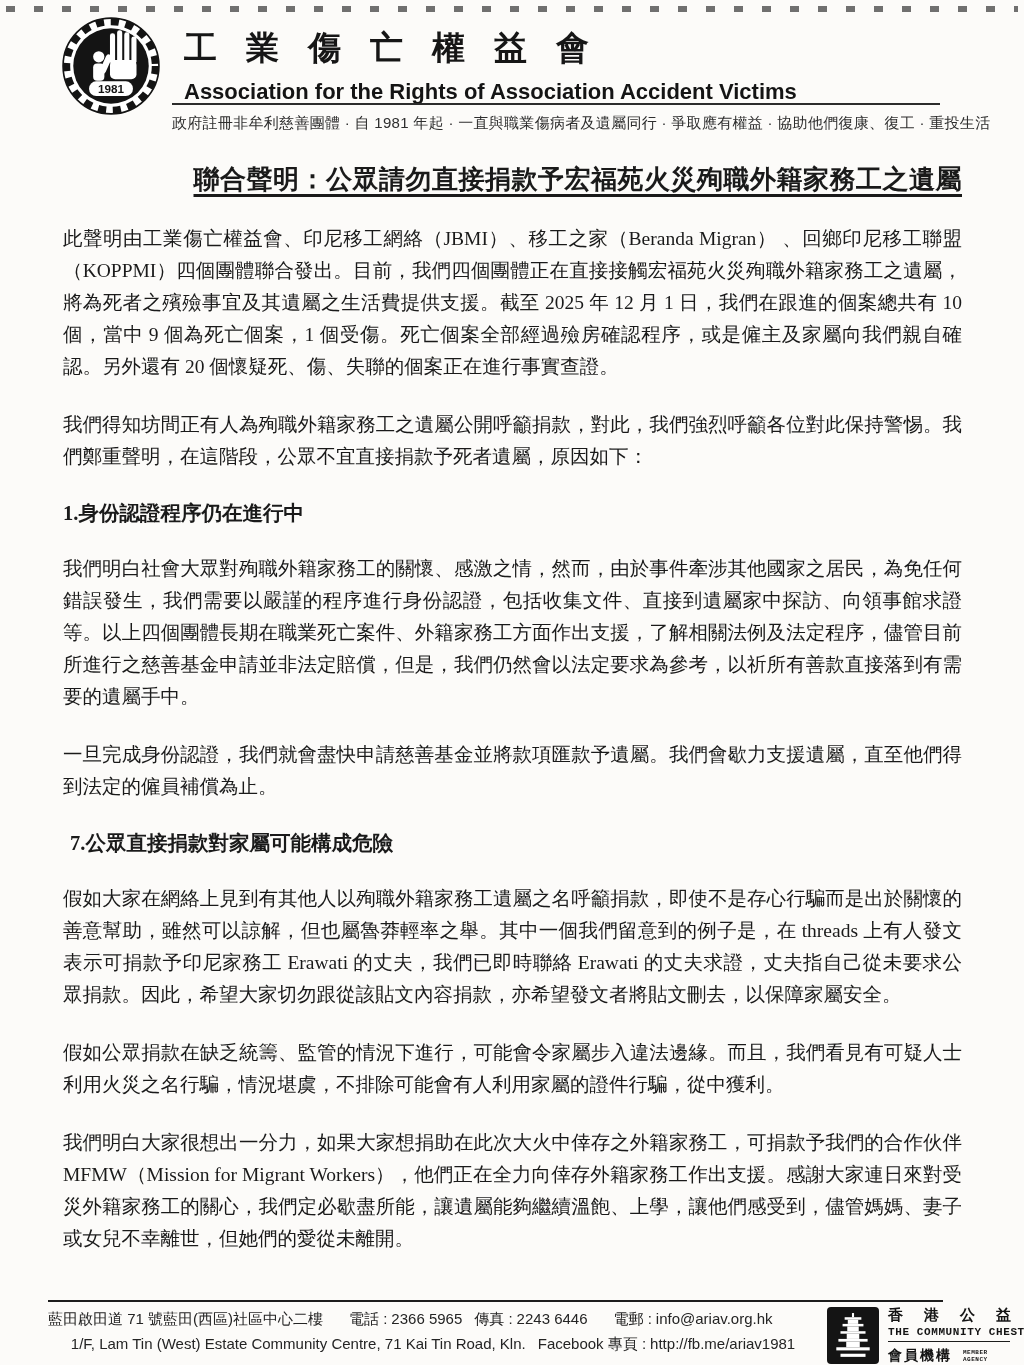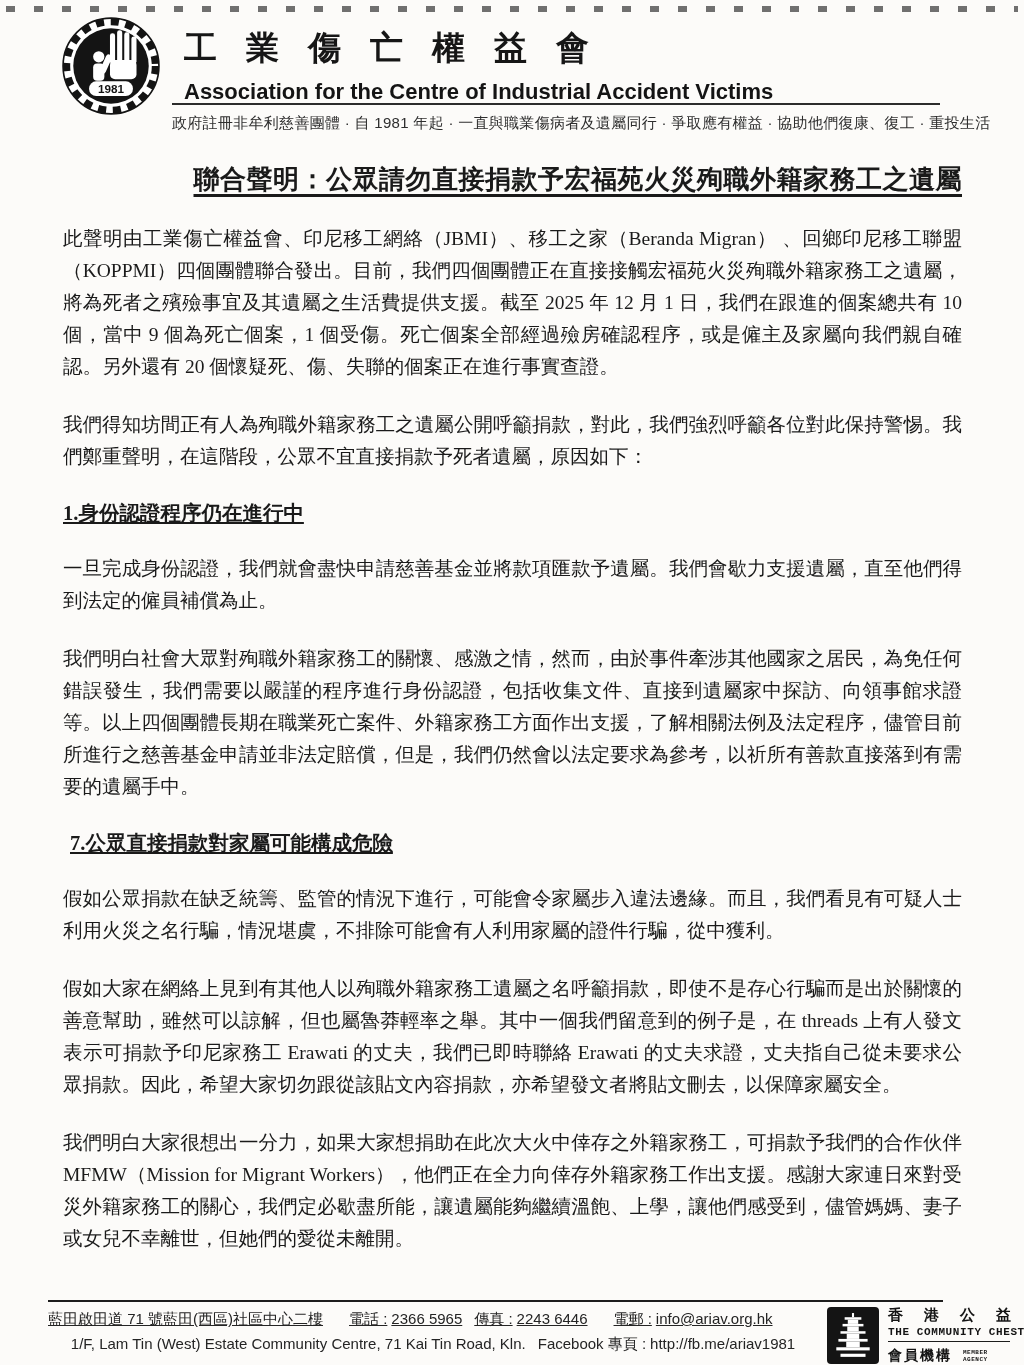--- a/index.html
+++ b/index.html
@@ -37,30 +37,30 @@
   }
   
   .content {
     position:absolute; top:162px; left:63px; width:899px; height:1128px;
     overflow:hidden;
     font-family:"Liberation Serif","DejaVu Serif",serif; color:#1a1a1a;
   }
   .title { text-align:right; font-size:26px; font-weight:700; margin:0 0 26px; letter-spacing:.5px; }
   .title-text { text-decoration:underline; text-decoration-thickness:2.5px; text-underline-offset:6px; }
   .para { font-size:19.5px; line-height:32px; text-align:justify; margin:0 0 26px; }
-  .sec-heading { font-size:20.5px; font-weight:700; margin:4px 0 26px;text-decoration:underline; }
+  .sec-heading { font-size:20.5px; font-weight:700; margin:4px 0 26px; }
   .sec-heading.indent { padding-left:7px; }
   
   .footer-rule { position:absolute; top:1300px; left:48px; width:895px; border-top:2.5px solid #1d1d1d; }
   .footer-text {
     position:absolute; top:1310px; left:48px; width:770px;
     font-family:"Liberation Sans","DejaVu Sans",sans-serif;
     font-size:15px; color:#242424;
   }
-  .f-line1 { margin-bottom:6px; white-space:nowrap;text-decoration:underline; }
+  .f-line1 { margin-bottom:6px; white-space:nowrap; }
   .f-line2 { white-space:nowrap;text-align:center; }
   .gap-lg { display:inline-block; width:26px; }
   .gap-md { display:inline-block; width:12px; }
   .gap-sm { display:inline-block; width:4px; }
   .chest {
     position:absolute; top:1306px; right:14px;
     display:flex; align-items:center; gap:9px;
     font-family:Liberation Mono, monospace; color:#141414;
   }
   .chest-box {
@@ -97,40 +97,40 @@
 
         <circle cx="38" cy="41" r="5.5" fill="#ffffff"></circle>
         <rect x="32.5" y="47.5" width="11" height="17" rx="4" fill="#ffffff"></rect>
 
         <rect x="28.5" y="65" width="43" height="14.5" rx="7" fill="#ffffff"></rect>
         <text x="50" y="76.5" text-anchor="middle" font-family="Liberation Sans, DejaVu Sans, sans-serif" font-size="11.5" font-weight="bold" fill="#141414">1981</text>
       </svg>
     </div>
     <div class="org-names">
       <div class="org-zh">工業傷亡權益會</div>
-      <div class="org-en">Association for the Centre of Industrial Accident Victims</div>
+      <div class="org-en">Association for the Rights of Association Accident Victims</div>
     </div>
   </div>
 
   <div class="header-rule"></div>
   <div class="tagline">政府註冊非牟利慈善團體 · 自 1981 年起 · 一直與職業傷病者及遺屬同行 · 爭取應有權益 · 協助他們復康、復工 · 重投生活</div>
 
   <div class="content">
     <h1 class="title"><span class="title-text">聯合聲明：公眾請勿直接捐款予宏福苑火災殉職外籍家務工之遺屬</span></h1>
 
     <p class="para">此聲明由工業傷亡權益會、印尼移工網絡（JBMI）、移工之家（Beranda Migran） 、回鄉印尼移工聯盟（KOPPMI）四個團體聯合發出。目前，我們四個團體正在直接接觸宏福苑火災殉職外籍家務工之遺屬，將為死者之殯殮事宜及其遺屬之生活費提供支援。截至 2025 年 12 月 1 日，我們在跟進的個案總共有 10 個，當中 9 個為死亡個案，1 個受傷。死亡個案全部經過殮房確認程序，或是僱主及家屬向我們親自確認。另外還有 20 個懷疑死、傷、失聯的個案正在進行事實查證。</p>
     <p class="para">我們得知坊間正有人為殉職外籍家務工之遺屬公開呼籲捐款，對此，我們強烈呼籲各位對此保持警惕。我們鄭重聲明，在這階段，公眾不宜直接捐款予死者遺屬，原因如下：</p>
 
     <h2 class="sec-heading">1.身份認證程序仍在進行中</h2>
+    <p class="para">我們明白社會大眾對殉職外籍家務工的關懷、感激之情，然而，由於事件牽涉其他國家之居民，為免任何錯誤發生，我們需要以嚴謹的程序進行身份認證，包括收集文件、直接到遺屬家中探訪、向領事館求證等。以上四個團體長期在職業死亡案件、外籍家務工方面作出支援，了解相關法例及法定程序，儘管目前所進行之慈善基金申請並非法定賠償，但是，我們仍然會以法定要求為參考，以祈所有善款直接落到有需要的遺屬手中。</p>
     <p class="para">一旦完成身份認證，我們就會盡快申請慈善基金並將款項匯款予遺屬。我們會歇力支援遺屬，直至他們得到法定的僱員補償為止。</p>
-    <p class="para">我們明白社會大眾對殉職外籍家務工的關懷、感激之情，然而，由於事件牽涉其他國家之居民，為免任何錯誤發生，我們需要以嚴謹的程序進行身份認證，包括收集文件、直接到遺屬家中探訪、向領事館求證等。以上四個團體長期在職業死亡案件、外籍家務工方面作出支援，了解相關法例及法定程序，儘管目前所進行之慈善基金申請並非法定賠償，但是，我們仍然會以法定要求為參考，以祈所有善款直接落到有需要的遺屬手中。</p>
 
     <h2 class="sec-heading indent">7.公眾直接捐款對家屬可能構成危險</h2>
+    <p class="para">假如大家在網絡上見到有其他人以殉職外籍家務工遺屬之名呼籲捐款，即使不是存心行騙而是出於關懷的善意幫助，雖然可以諒解，但也屬魯莽輕率之舉。其中一個我們留意到的例子是，在 threads 上有人發文表示可捐款予印尼家務工 Erawati 的丈夫，我們已即時聯絡 Erawati 的丈夫求證，丈夫指自己從未要求公眾捐款。因此，希望大家切勿跟從該貼文內容捐款，亦希望發文者將貼文刪去，以保障家屬安全。</p>
     <p class="para">假如公眾捐款在缺乏統籌、監管的情況下進行，可能會令家屬步入違法邊緣。而且，我們看見有可疑人士利用火災之名行騙，情況堪虞，不排除可能會有人利用家屬的證件行騙，從中獲利。</p>
-    <p class="para">假如大家在網絡上見到有其他人以殉職外籍家務工遺屬之名呼籲捐款，即使不是存心行騙而是出於關懷的善意幫助，雖然可以諒解，但也屬魯莽輕率之舉。其中一個我們留意到的例子是，在 threads 上有人發文表示可捐款予印尼家務工 Erawati 的丈夫，我們已即時聯絡 Erawati 的丈夫求證，丈夫指自己從未要求公眾捐款。因此，希望大家切勿跟從該貼文內容捐款，亦希望發文者將貼文刪去，以保障家屬安全。</p>
     <p class="para">我們明白大家很想出一分力，如果大家想捐助在此次大火中倖存之外籍家務工，可捐款予我們的合作伙伴 MFMW（Mission for Migrant Workers），他們正在全力向倖存外籍家務工作出支援。感謝大家連日來對受災外籍家務工的關心，我們定必歇盡所能，讓遺屬能夠繼續溫飽、上學，讓他們感受到，儘管媽媽、妻子或女兒不幸離世，但她們的愛從未離開。</p>
   </div>
 
   <div class="footer-rule"></div>
 
   <div class="footer-text">
     <div class="f-line1">
       <span>藍田啟田道 71 號藍田(西區)社區中心二樓</span><span class="gap-lg"></span><span>電話 :</span><span class="gap-sm"></span><span>2366 5965</span><span class="gap-md"></span><span>傳真 :</span><span class="gap-sm"></span><span>2243 6446</span><span class="gap-lg"></span><span>電郵 :</span><span class="gap-sm"></span><span>info@ariav.org.hk</span>
     </div>
     <div class="f-line2">

